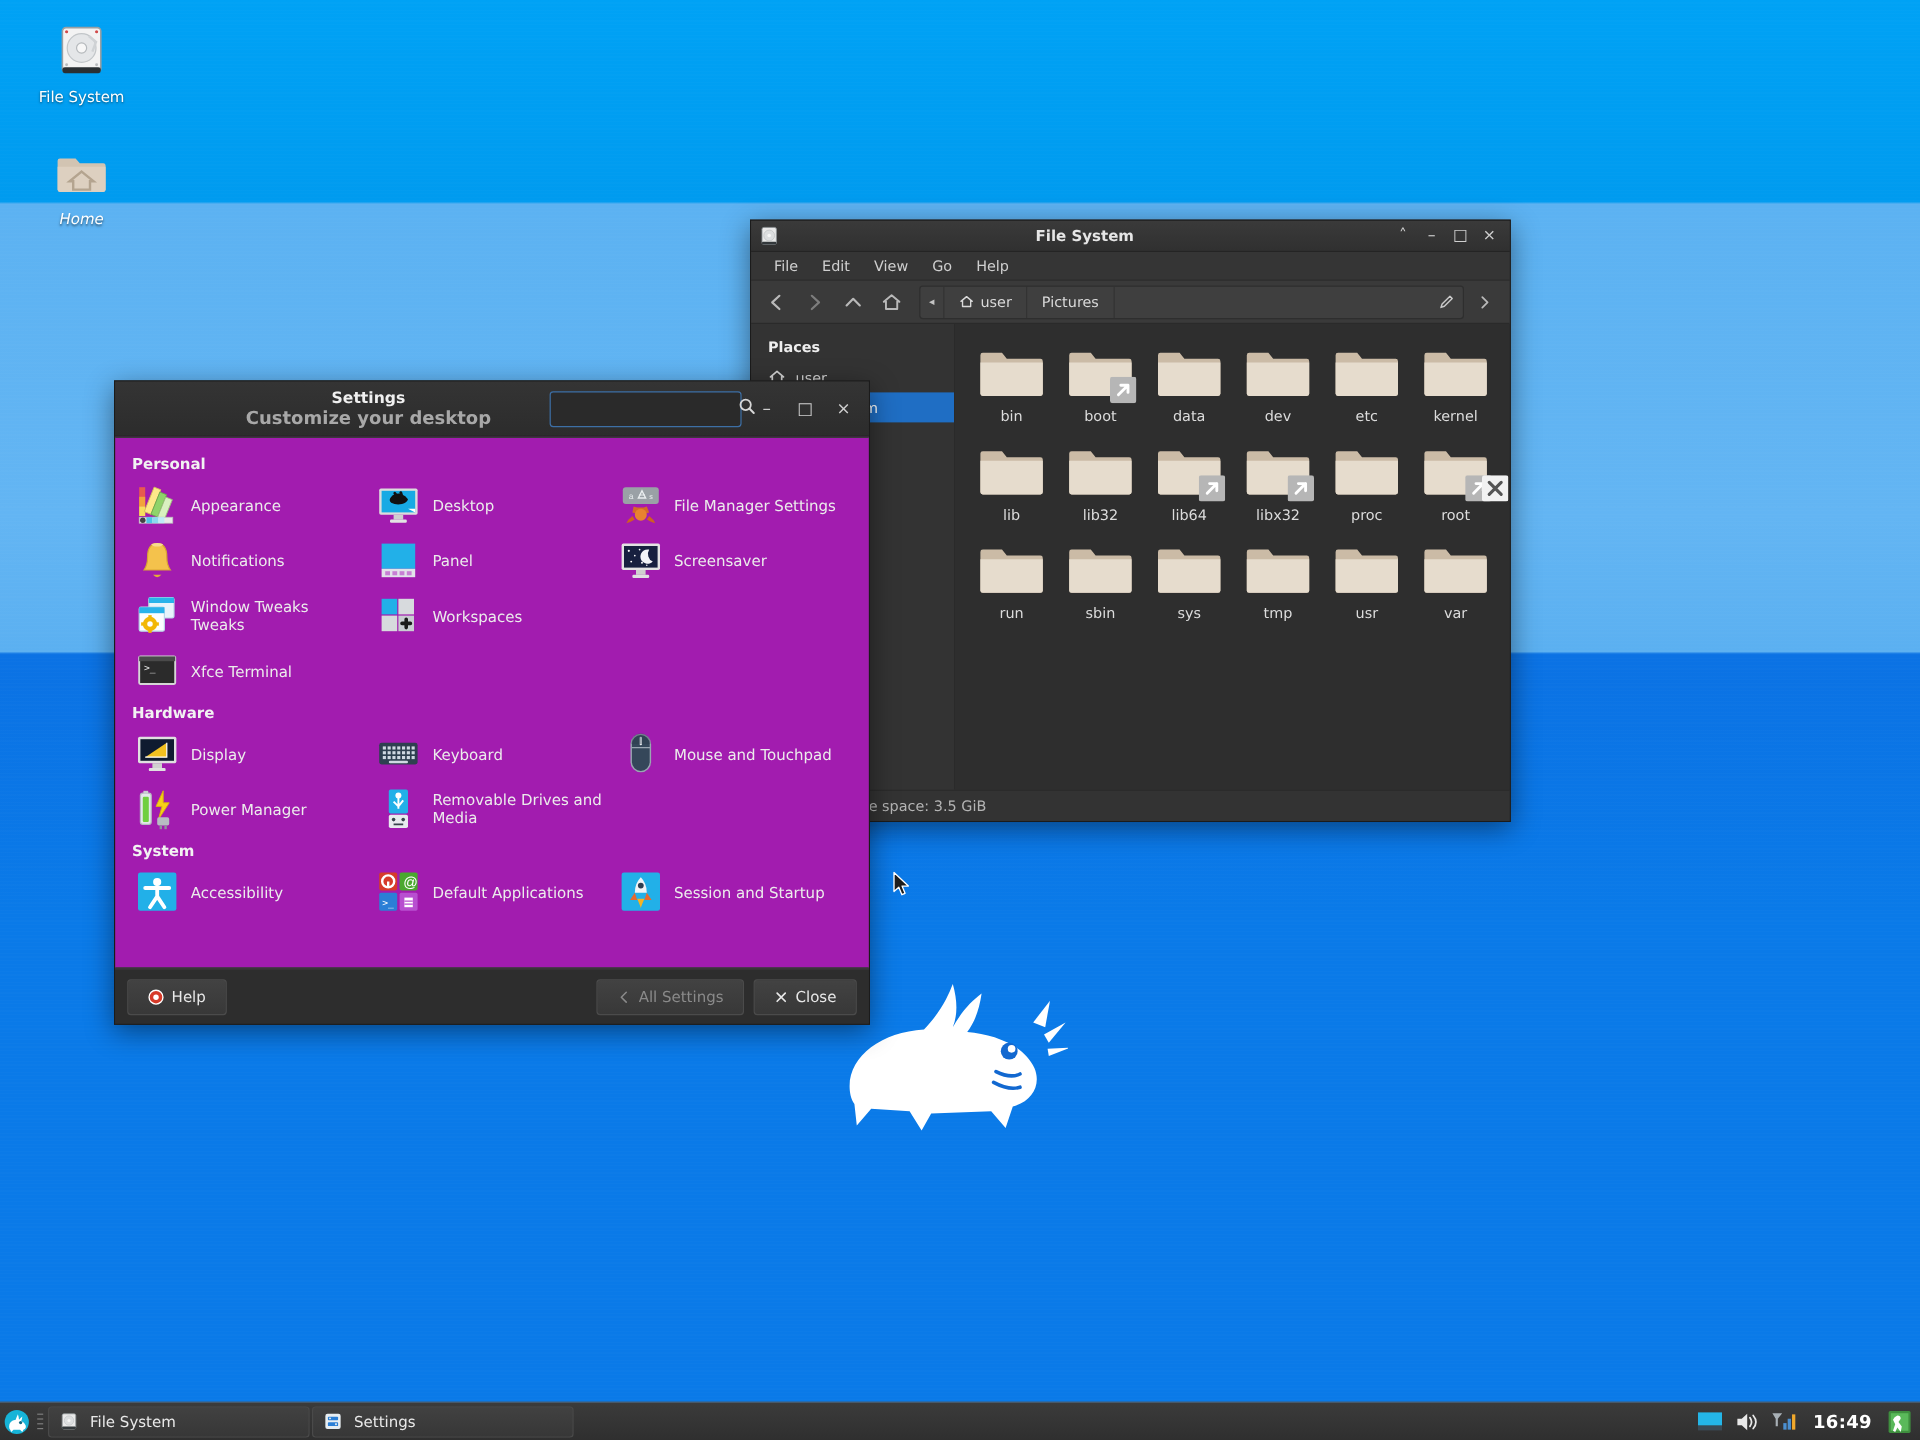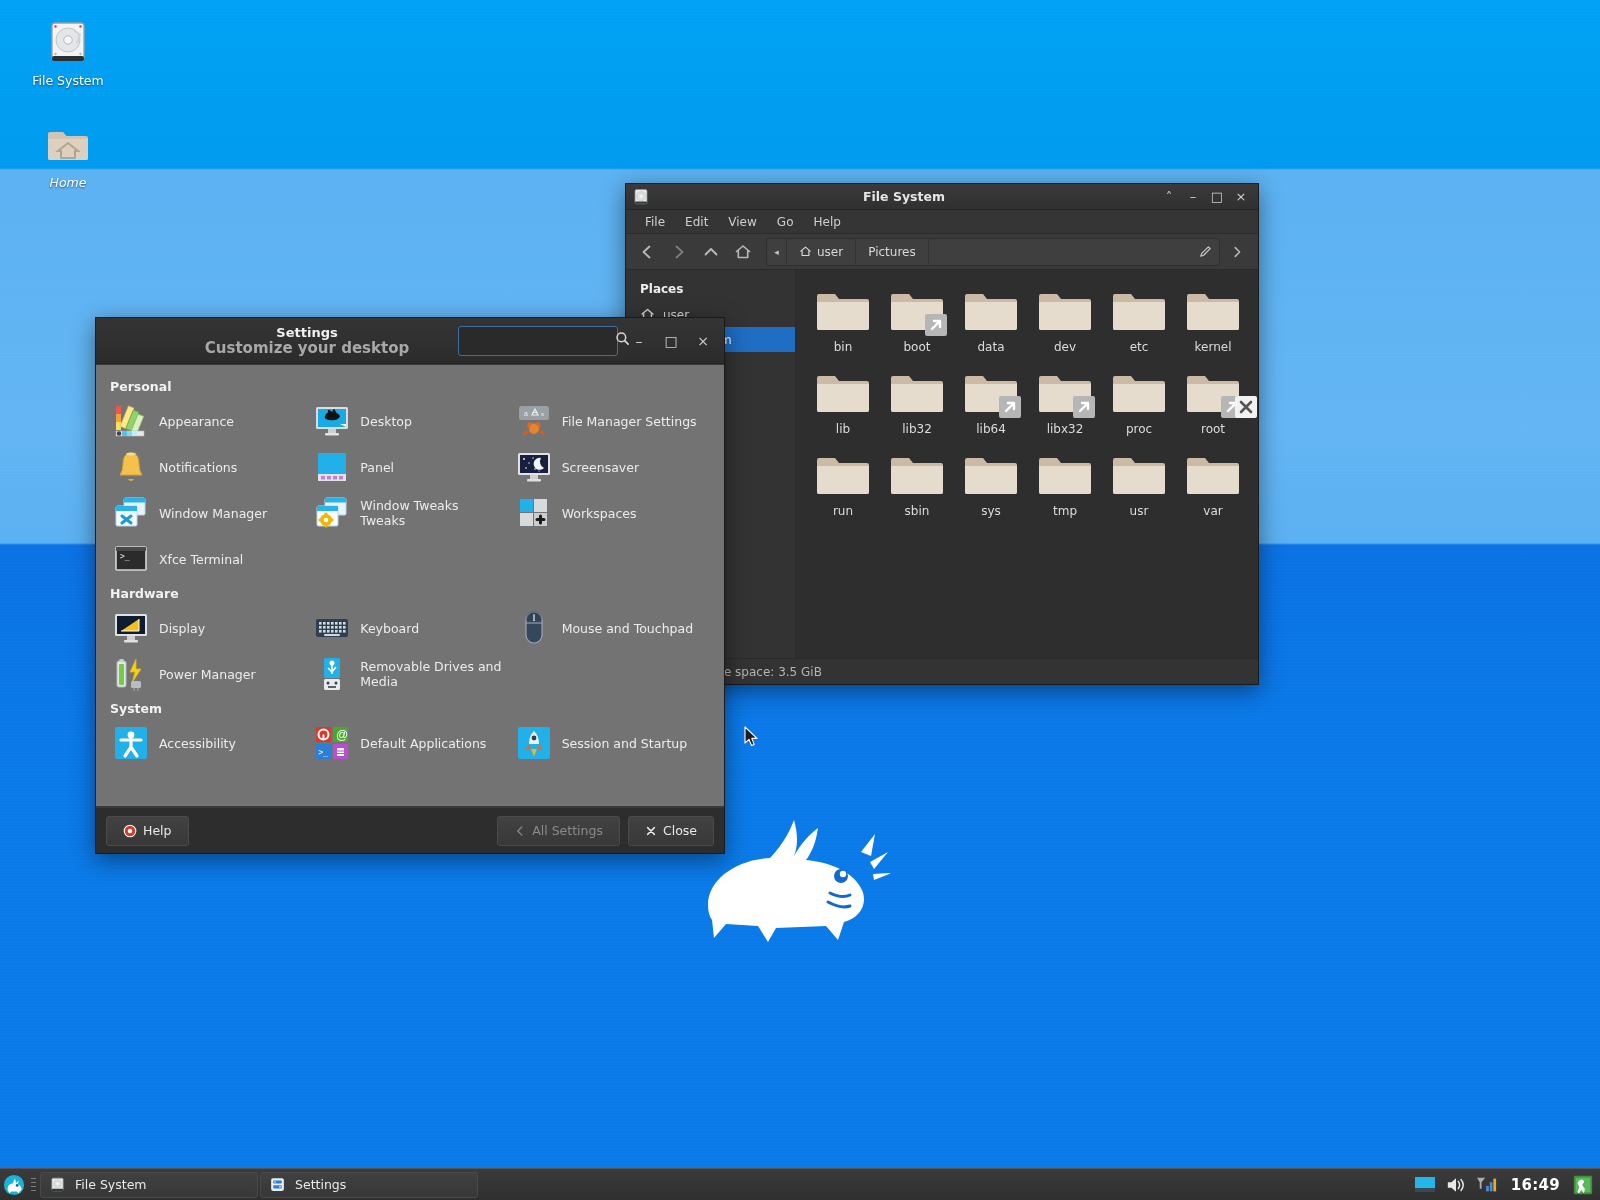--- a/index.html
+++ b/index.html
@@ -91,21 +91,21 @@
   #set-title-block { flex:1; text-align:center; padding-left:60px; }
   #set-title { color:#f0f0f0; font-size:13px; font-weight:bold; line-height:16px; }
   #set-subtitle { color:#a8a8a8; font-size:15px; line-height:15px;font-weight:bold; }
   #set-search { width:160px; height:30px; background:#2a2a2a; border:1px solid #3d6fa5;
                 border-radius:3px; display:flex; align-items:center; padding:0 6px; margin-right:8px; }
   #set-search input { flex:1; background:transparent; border:none; outline:none; color:#eee;
                       font-size:12px; font-family:inherit; caret-color:#fff; }
   #set-search .s-ico { color:#d7d7d7; }
   #set-wbtns { display:flex; padding-right:8px; gap:6px; }
   #set-wbtns .wbtn { width:26px; height:24px; font-size:14px; }
-  #set-content { height:calc(100% - 46px - 46px); background:#737373; padding:10px 12px 0 12px;
+  #set-content { height:calc(100% - 46px - 46px); background:#a21caf; padding:10px 12px 0 12px;
                  overflow:hidden; border:1px solid #3a3a3a; border-left:none; border-right:none; }
   .sec-hdr { color:#f2f2f2; font-size:12.5px; font-weight:bold; margin:4px 0 4px 2px; }
   .srow { display:grid; grid-template-columns:repeat(3,1fr); }
   .sitem { display:flex; align-items:center; gap:9px; padding:4px 4px; cursor:pointer;
            border-radius:3px; min-height:46px; }
   .sitem .silabel { color:#ececec; font-size:12.5px; line-height:15px; }
   .sicon { width:38px; height:38px; flex:0 0 38px; position:relative; }
   #set-footer { height:46px; background:#2d2d2d; border-top:1px solid #3a3a3a;
                 display:flex; align-items:center; padding:0 10px; }
   .sbtn { height:30px; background:linear-gradient(180deg,#424242,#383838);
@@ -493,30 +493,20 @@
             <circle cx="18" cy="10" r=".7" fill="#fff"></circle>
           <circle cx="20" cy="21" r=".8" fill="#fff"></circle>
             <circle cx="24" cy="23" r=".6" fill="#fff"></circle>
           <rect x="15" y="27" width="8" height="4" fill="#cfcfcf"></rect>
           <rect x="12" y="31" width="14" height="2.6" rx="1" fill="#e0e0e0"></rect>
         </svg>
         <span class="silabel">Screensaver</span>
       </div>
     </div>
     <div class="srow">
-      <div class="sitem">
-        <svg class="sicon" viewBox="0 0 38 38">
-          <rect x="12" y="4" width="21" height="17" rx="1.5" fill="#e8f4fb" stroke="#b9d6e8" stroke-width="1"></rect>
-          <rect x="12" y="4" width="21" height="4.5" fill="#29b3ea"></rect>
-          <rect x="4" y="12" width="21" height="20" rx="1.5" fill="#f4fbff" stroke="#b9d6e8" stroke-width="1"></rect>
-          <rect x="4" y="12" width="21" height="5" fill="#29b3ea"></rect>
-          <path d="M10 22 l9 7 M19 22 l-9 7" stroke="#1b9ad6" stroke-width="3" stroke-linecap="round"></path>
-        </svg>
-        <span class="silabel">Window Manager</span>
-      </div>
       <div class="sitem">
         <svg class="sicon" viewBox="0 0 38 38">
           <rect x="12" y="4" width="21" height="17" rx="1.5" fill="#e8f4fb" stroke="#b9d6e8" stroke-width="1"></rect>
           <rect x="12" y="4" width="21" height="4.5" fill="#29b3ea"></rect>
           <rect x="4" y="12" width="21" height="20" rx="1.5" fill="#fbfdff" stroke="#b9d6e8" stroke-width="1"></rect>
           <rect x="4" y="12" width="21" height="5" fill="#29b3ea"></rect>
           <circle cx="13" cy="26" r="6" fill="#f2b705"></circle>
           <circle cx="13" cy="26" r="2.3" fill="#fff"></circle>
           <g fill="#f2b705">
             <rect x="11.6" y="18.6" width="2.8" height="3"></rect>

